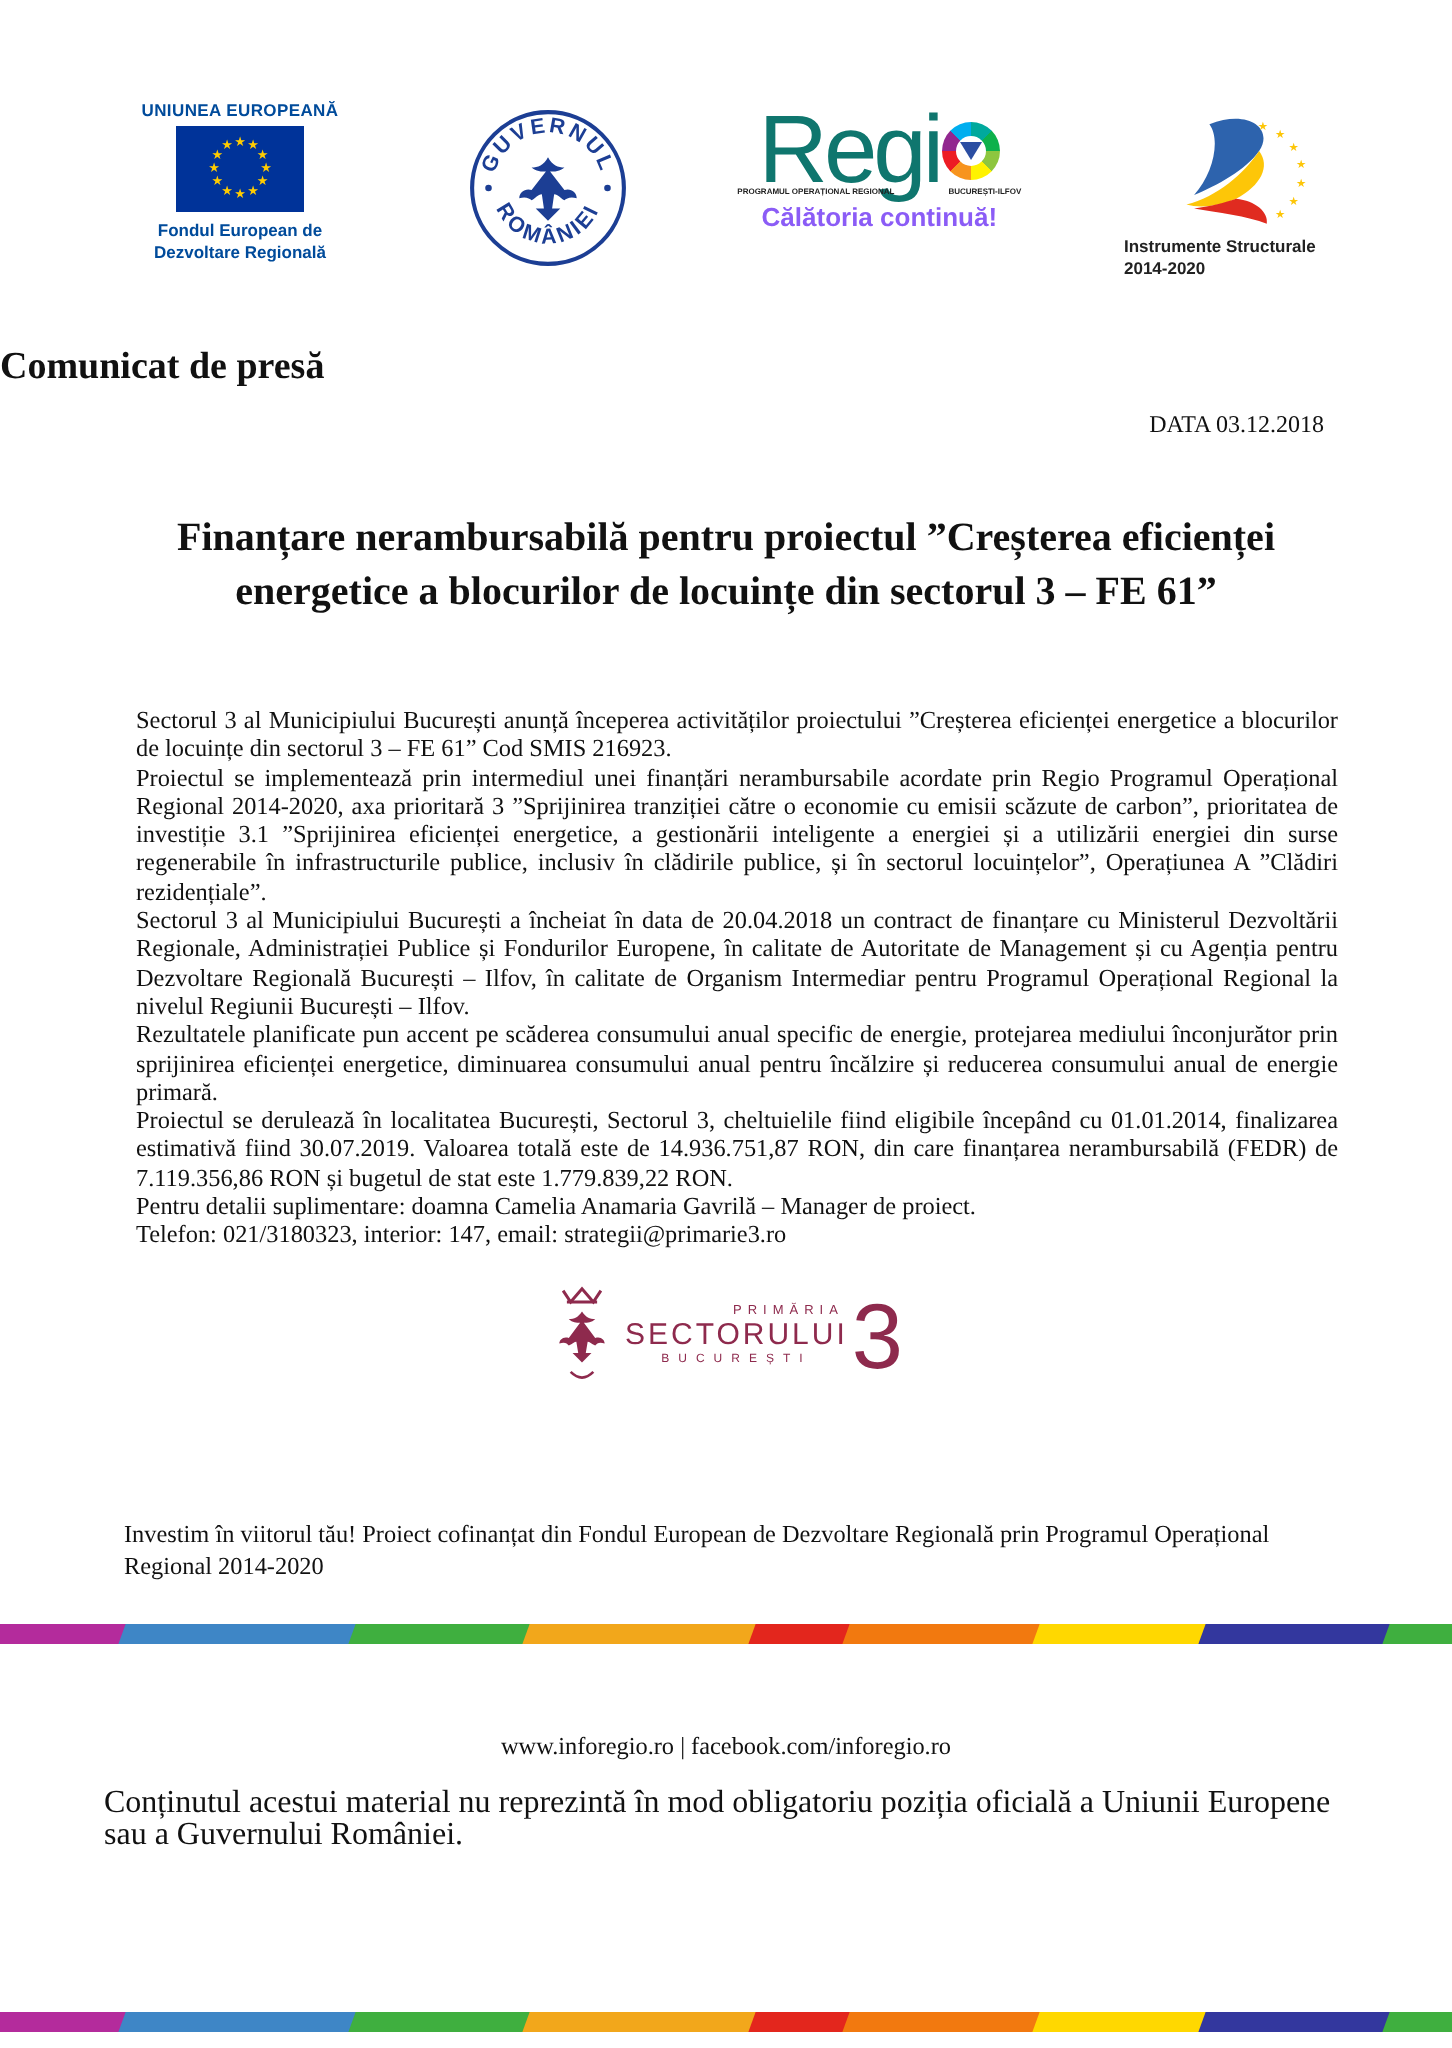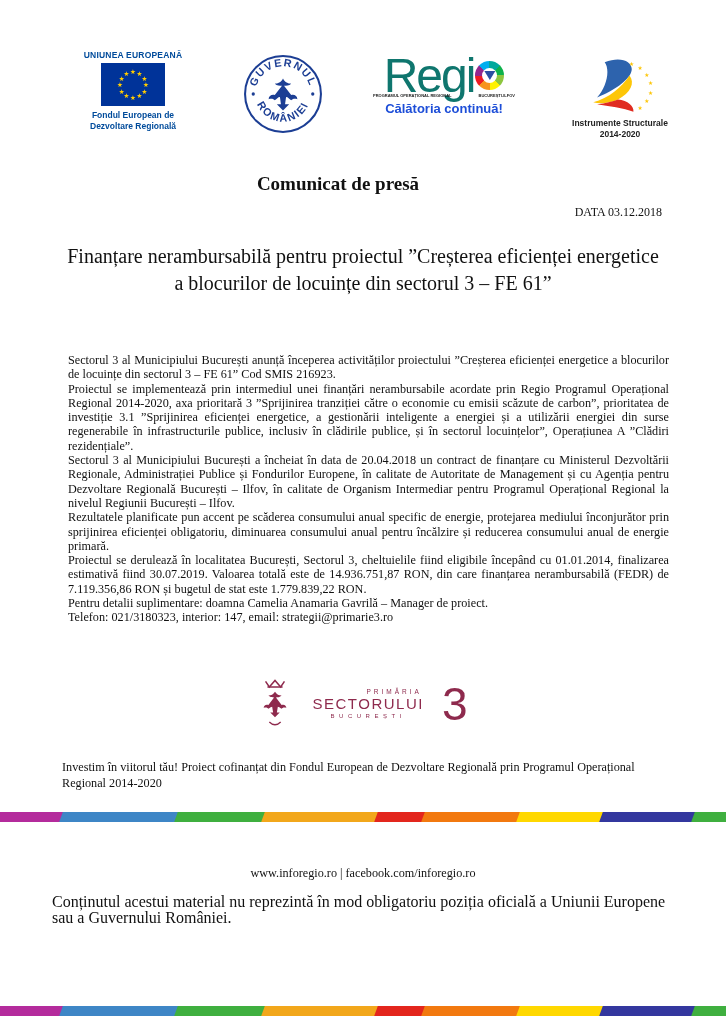--- a/index.html
+++ b/index.html
@@ -1,48 +1,48 @@
 <!DOCTYPE html>
 <html><head>
 <meta charset="utf-8">
 <style>
   *{box-sizing:border-box;margin:0;padding:0}
   html,body{width:726px;height:1024px}
   body{position:relative;background:#fff;color:#111;font-family:"Liberation Serif",serif;overflow:hidden}
   .abs{position:absolute}
 
   
-  .logos{top:50px;left:73px;right:48px;height:114px;display:flex;justify-content:space-between;align-items:flex-start;font-family:"Liberation Sans",sans-serif}
+  .logos{top:50px;left:60px;right:48px;height:114px;display:flex;justify-content:space-between;align-items:flex-start;font-family:"Liberation Sans",sans-serif}
   .eu{width:120px;text-align:center;color:#004b9b}
   .eu-title{font-size:8.5px;font-weight:bold;letter-spacing:.2px}
   .eu-flag{width:64px;height:43px;margin:3px auto 4px;display:block}
   .eu-sub{font-size:8.5px;font-weight:bold;white-space:pre-line;line-height:1.25}
   .gov{width:86px;padding-top:4px;text-align:center}
   .regio{width:142px;padding-top:11px;text-align:center}
   .regio-word{display:flex;align-items:flex-end;justify-content:center;gap:1px}
   .regio-text{font-size:48px;font-weight:normal;color:#0f766e;letter-spacing:-2px;line-height:30px}
   .wheel{width:29px;height:29px;border-radius:50%;position:relative;margin-bottom:1px;
     background:conic-gradient(#00a99d 0 45deg,#0db14b 45deg 90deg,#8dc63f 90deg 135deg,#fff200 135deg 180deg,#f7941e 180deg 225deg,#ed1c24 225deg 270deg,#92278f 270deg 315deg,#00aeef 315deg 360deg)}
   .wheel-core{position:absolute;inset:7px;background:#fff;border-radius:50%}
   .wheel-tri{position:absolute;left:9px;top:10px;width:11px;height:9px;background:#2b4ea2;clip-path:polygon(0 0,100% 0,50% 100%)}
   .regio-sub{display:flex;justify-content:space-between;font-size:4px;font-weight:bold;color:#222;margin-top:2px;white-space:nowrap}
-  .regio-tag{font-size:13px;font-weight:bold;color:#1d4ed8;margin-top:3px}
-  .instr{width:116px;padding-top:6px;text-align:center;color:#222}
+  .regio-tag{font-size:13px;font-weight:bold;color:#8b5cf6;margin-top:3px}
+  .instr{width:116px;padding-top:6px;color:#222}
   .instr-svg{display:block;margin:0 auto}
   .instr-text{font-size:8.5px;font-weight:bold;line-height:1.3}
 
   
-  .title{top:173px;left:0;right:50px;text-align:center;font-size:19px;font-weight:bold}
+  .title{top:173px;left:0;right:50px;text-align:left;font-size:19px;font-weight:bold}
   .date{top:205px;right:64px;font-size:12px}
-  .heading{top:243px;left:64px;right:64px;text-align:center;font-size:20px;line-height:27px;font-weight:normal}
+  .heading{top:256px;left:64px;right:64px;text-align:center;font-size:20px;line-height:27px;font-weight:bold}
   .bodytext{top:353px;left:68px;right:57px;font-size:12.2px;line-height:14.3px;text-align:justify}
   .bodytext p{margin:0}
 
   
-  .s3{top:678px;left:0;right:0;display:flex;justify-content:center;align-items:center;gap:20px;color:#8e2a4d;font-family:"Liberation Sans",sans-serif}
+  .s3{top:642px;left:0;right:0;display:flex;justify-content:center;align-items:center;gap:4px;color:#8e2a4d;font-family:"Liberation Sans",sans-serif}
   .s3-col{display:flex;flex-direction:column;align-items:flex-end;line-height:1.05}
   .s3-pre{font-size:6.5px;letter-spacing:3px;margin-right:2px}
   .s3-name{font-size:15px;letter-spacing:1.5px}
   .s3-city{font-size:6px;letter-spacing:4.5px;align-self:center;margin-top:1px}
   .s3-num{font-size:46px;line-height:40px;margin-left:-2px}
 
   
   .cofinance{top:760px;left:62px;right:62px;text-align:left;font-size:12.2px;line-height:15.5px}
   .bar{left:0;width:726px;height:10px;overflow:hidden}
   #bar1{top:812px}
@@ -134,21 +134,21 @@
 </div>
 
 <div class="abs title">Comunicat de presă</div>
 <div class="abs date">DATA 03.12.2018</div>
 <div class="abs heading">Finanțare nerambursabilă pentru proiectul ”Creșterea eficienței energetice a blocurilor de locuințe din sectorul 3 – FE 61”</div>
 
 <div class="abs bodytext">
   <p>Sectorul 3 al Municipiului București anunță începerea activităților proiectului ”Creșterea eficienței energetice a blocurilor de locuințe din sectorul 3 – FE 61” Cod SMIS 216923.</p>
   <p>Proiectul se implementează prin intermediul unei finanțări nerambursabile acordate prin Regio Programul Operațional Regional 2014-2020, axa prioritară 3 ”Sprijinirea tranziției către o economie cu emisii scăzute de carbon”, prioritatea de investiție 3.1 ”Sprijinirea eficienței energetice, a gestionării inteligente a energiei și a utilizării energiei din surse regenerabile în infrastructurile publice, inclusiv în clădirile publice, și în sectorul locuințelor”, Operațiunea A ”Clădiri rezidențiale”.</p>
   <p>Sectorul 3 al Municipiului București a încheiat în data de 20.04.2018 un contract de finanțare cu Ministerul Dezvoltării Regionale, Administrației Publice și Fondurilor Europene, în calitate de Autoritate de Management și cu Agenția pentru Dezvoltare Regională București – Ilfov, în calitate de Organism Intermediar pentru Programul Operațional Regional la nivelul Regiunii București – Ilfov.</p>
-  <p>Rezultatele planificate pun accent pe scăderea consumului anual specific de energie, protejarea mediului înconjurător prin sprijinirea eficienței obligatoriu, diminuarea consumului anual pentru încălzire și reducerea consumului anual de energie primară.</p>
+  <p>Rezultatele planificate pun accent pe scăderea consumului anual specific de energie, protejarea mediului înconjurător prin sprijinirea eficienței energetice, diminuarea consumului anual pentru încălzire și reducerea consumului anual de energie primară.</p>
   <p>Proiectul se derulează în localitatea București, Sectorul 3, cheltuielile fiind eligibile începând cu 01.01.2014, finalizarea estimativă fiind 30.07.2019. Valoarea totală este de 14.936.751,87 RON, din care finanțarea nerambursabilă (FEDR) de 7.119.356,86 RON și bugetul de stat este 1.779.839,22 RON.</p>
   <p>Pentru detalii suplimentare: doamna Camelia Anamaria Gavrilă – Manager de proiect.</p>
   <p>Telefon: 021/3180323, interior: 147, email: strategii@primarie3.ro</p>
 </div>
 
 <div class="abs s3">
   <svg width="34" height="52" viewBox="0 0 36 54">
     <path d="M8 3 l4 6 l6 -7 l6 7 l4 -6" fill="none" stroke="#8e2a4d" stroke-width="1.6"></path>
     <path d="M10 9 h16" stroke="#8e2a4d" stroke-width="1.6"></path>
     <path fill="#8e2a4d" d="M18 14 c-2 3 -4 4 -7 4 c2 2 4 2 6 2 l-6 8 c-3 -1 -5 1 -5 3 c3 -1 4 0 5 1 c2 -1 3 -2 4 -2 l1 6 h-3 l5 5 l5 -5 h-3 l1 -6 c1 0 2 1 4 2 c1 -1 2 -2 5 -1 c0 -2 -2 -4 -5 -3 l-6 -8 c2 0 4 0 6 -2 c-3 0 -5 -1 -7 -4 z"></path>

